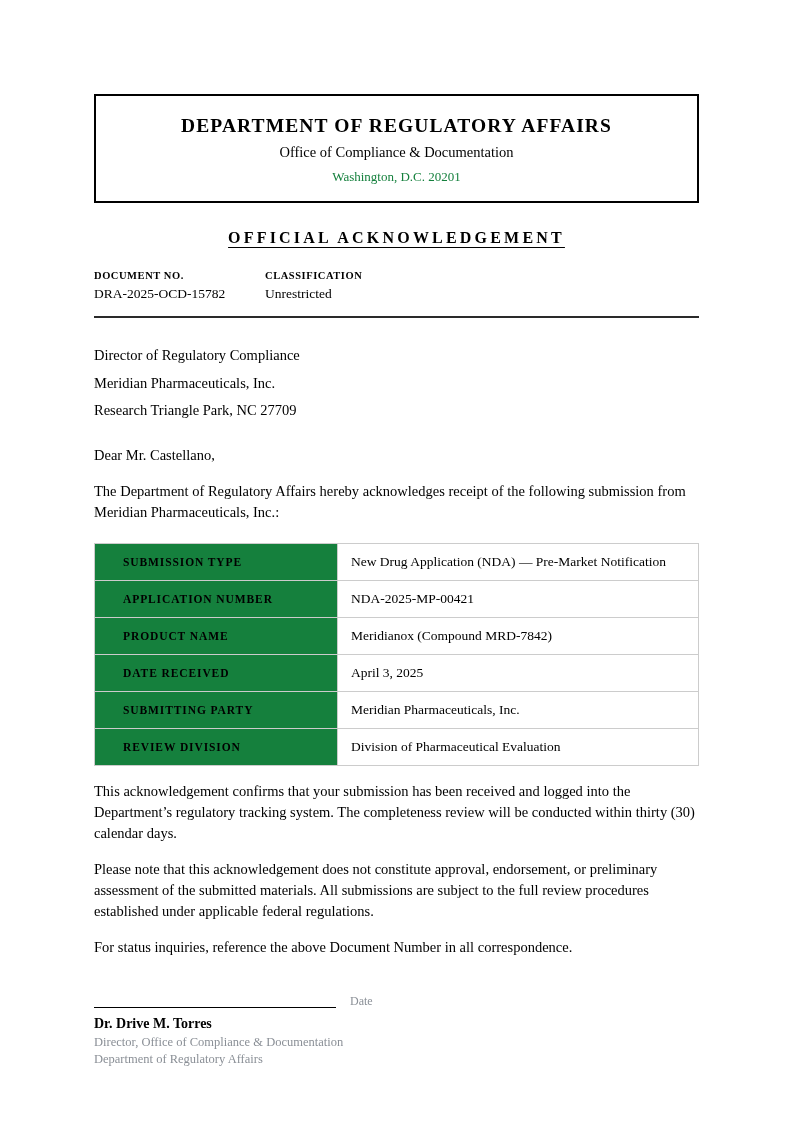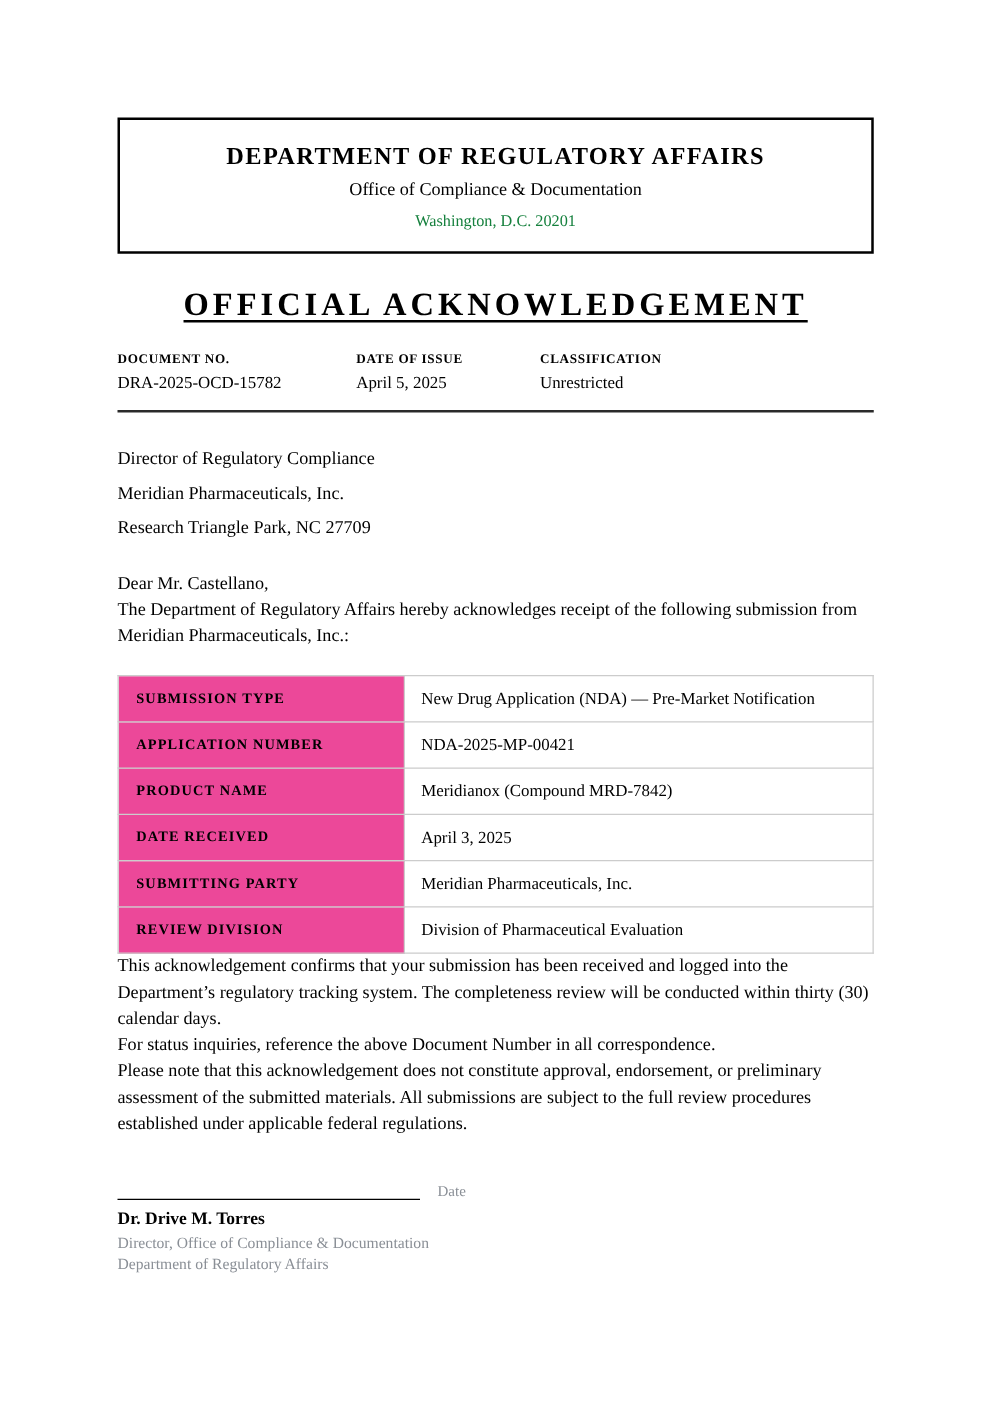--- a/index.html
+++ b/index.html
@@ -49,33 +49,32 @@
     margin-top: 7px;
     line-height: 1.2;
   }
 
   
   .doc-title-wrap {
     text-align: center;
     margin-top: 26px;
   }
   .doc-title {
-    font-size: 26px;
+    font-size: 16px;
     font-weight: bold;
     letter-spacing: 3.2px;
     text-decoration: underline;
     text-underline-offset: 4px;
     margin-top: 32px;
   }
 
   
   .meta-row {
     display: flex;
     margin-top: 22px;
-    gap: 20px;
   }
   .meta-col-0 { width: 171px; }
   .meta-col-1 { width: 127px; }
   .meta-col-2 { width: auto; }
   .meta-label {
     font-size: 10.5px;
     font-weight: bold;
     letter-spacing: 0.55px;
     line-height: 1.25;
   }
@@ -104,42 +103,43 @@
   }
 
   
   .salutation {
     font-size: 14.5px;
     margin-top: 20px;
     line-height: 1.45;
   }
   .para {
     font-size: 14.5px;
+    margin-top: 15px;
     line-height: 1.45;
     text-align: left;
   }
 
   
   .detail-table {
     width: 605px;
     border-collapse: collapse;
     margin-top: 20px;
     table-layout: fixed;
   }
   .detail-table td {
     border: 1px solid #cccccc;
     vertical-align: middle;
   }
   .detail-table td.cell-label {
     width: 214px;
-    background: #ec4899;
+    background: #15803d;
     font-size: 11.5px;
     font-weight: bold;
     letter-spacing: 0.9px;
-    padding: 10px 0 10px 14px;
+    padding: 10px 0 10px 28px;
   }
   .detail-table td.cell-value {
     font-size: 13.5px;
     padding: 10px 8px 10px 13px;
   }
 
   
   .sign-block {
     margin-top: 36px;
   }
@@ -186,24 +186,20 @@
 
     <div class="doc-title-wrap">
       <span class="doc-title">OFFICIAL ACKNOWLEDGEMENT</span>
     </div>
 
     <div class="meta-row">
       <div class="meta-col-0">
         <div class="meta-label">DOCUMENT NO.</div>
         <div class="meta-value">DRA-2025-OCD-15782</div>
       </div>
-      <div class="meta-col-1">
-        <div class="meta-label">DATE OF ISSUE</div>
-        <div class="meta-value">April 5, 2025</div>
-      </div>
       <div class="meta-col-2">
         <div class="meta-label">CLASSIFICATION</div>
         <div class="meta-value">Unrestricted</div>
       </div>
     </div>
     <div class="rule-thick"></div>
 
     <div class="recipient">
       <div class="recipient-line">Director of Regulatory Compliance</div>
       <div class="recipient-line">Meridian Pharmaceuticals, Inc.</div>
@@ -236,22 +232,22 @@
           <td class="cell-value">Meridian Pharmaceuticals, Inc.</td>
         </tr>
         <tr>
           <td class="cell-label">REVIEW DIVISION</td>
           <td class="cell-value">Division of Pharmaceutical Evaluation</td>
         </tr>
       </tbody>
     </table>
 
     <div class="para">This acknowledgement confirms that your submission has been received and logged into the Department’s regulatory tracking system. The completeness review will be conducted within thirty (30) calendar days.</div>
+    <div class="para">Please note that this acknowledgement does not constitute approval, endorsement, or preliminary assessment of the submitted materials. All submissions are subject to the full review procedures established under applicable federal regulations.</div>
     <div class="para">For status inquiries, reference the above Document Number in all correspondence.</div>
-    <div class="para">Please note that this acknowledgement does not constitute approval, endorsement, or preliminary assessment of the submitted materials. All submissions are subject to the full review procedures established under applicable federal regulations.</div>
 
     <div class="sign-block">
       <div class="sign-row">
         <div class="sign-line"></div>
         <div class="sign-date-label">Date</div>
       </div>
       <div class="sign-name">Dr. Drive M. Torres</div>
       <div class="sign-sub">Director, Office of Compliance &amp; Documentation</div>
       <div class="sign-sub">Department of Regulatory Affairs</div>
     </div>

